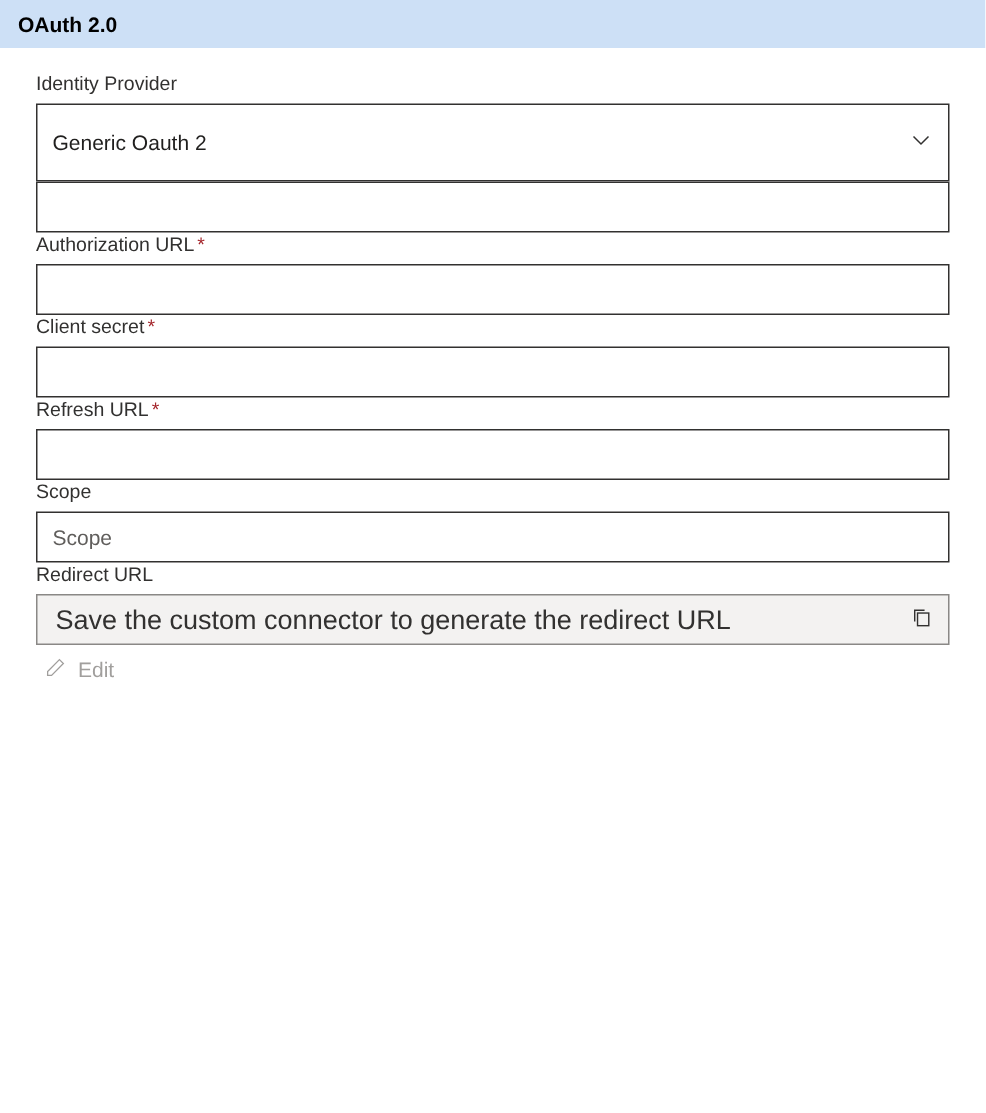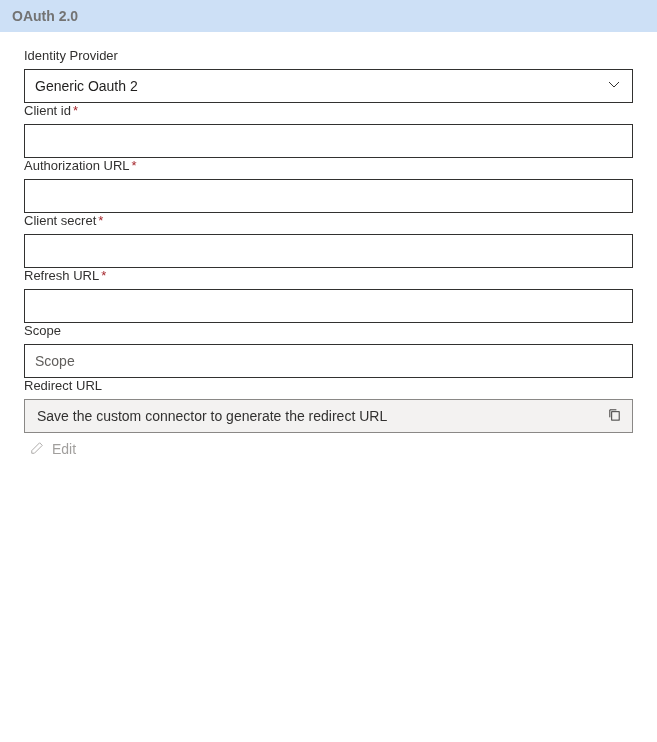--- a/index.html
+++ b/index.html
@@ -12,21 +12,21 @@
       font-size: 13px;
       color: #323130;
       background: #ffffff;
       width: 657px;
     }
     .header {
       background: #cde0f6;
       padding: 8px 12px;
       font-weight: 600;
       font-size: 14px;
-      color: #737373;
+      color: #000000;
     }
     .form-body {
       padding: 16px 24px 10px 24px;
     }
     .field-group {
     }
     .field-label {
       display: block;
       font-size: 13px;
       color: #323130;
@@ -34,21 +34,21 @@
     }
     .required {
       color: #a4262c;
       margin-left: 2px;
     }
     .select-wrap {
       position: relative;
     }
     .select-input {
       width: 100%;
-      height: 34px;
+      height: 52px;
       border: 1px solid #323130;
       padding: 6px 34px 6px 10px;
       font-size: 14px;
       background: #ffffff;
       color: #201f1e;
       appearance: none;
       -webkit-appearance: none;
       outline: none;
       cursor: pointer;
     }
@@ -75,21 +75,21 @@
     .readonly-wrap {
       position: relative;
       width: 100%;
       height: 34px;
       border: 1px solid #8a8886;
       background: #f3f2f1;
       display: flex;
       align-items: center;
       padding: 0 36px 0 12px;
       color: #323130;
-      font-size: 14px;
+      font-size: 18px;
     }
     .readonly-text {
       flex: 1;
       white-space: nowrap;
       overflow: hidden;
       text-overflow: ellipsis;
     }
     .copy-btn {
       position: absolute;
       right: 6px;
@@ -134,23 +134,20 @@
       <input type="text" readonly="" class="select-input" value="Generic Oauth 2" style="">
       <span class="chevron">
         <svg width="14" height="14" viewBox="0 0 14 14" fill="none">
             <path d="M2 4.5L7 9.5L12 4.5" stroke="#323130" stroke-width="1"></path>
           </svg>
       </span>
     </div>
   </div>
 
   <div class="field-group">
-    <label class="field-label">
-      <span>Client id</span><span class="required">*</span>
-    </label>
     <input type="text" class="text-input" value="" style="">
   </div>
 
   <div class="field-group">
     <label class="field-label">
       <span>Authorization URL</span><span class="required">*</span>
     </label>
     <input type="text" class="text-input" value="" style="">
   </div>
 

